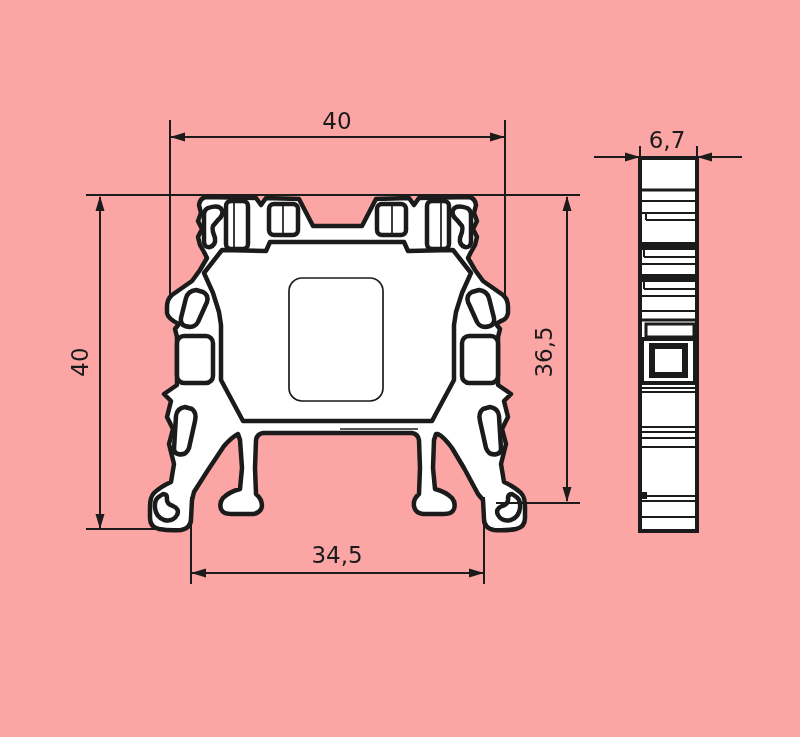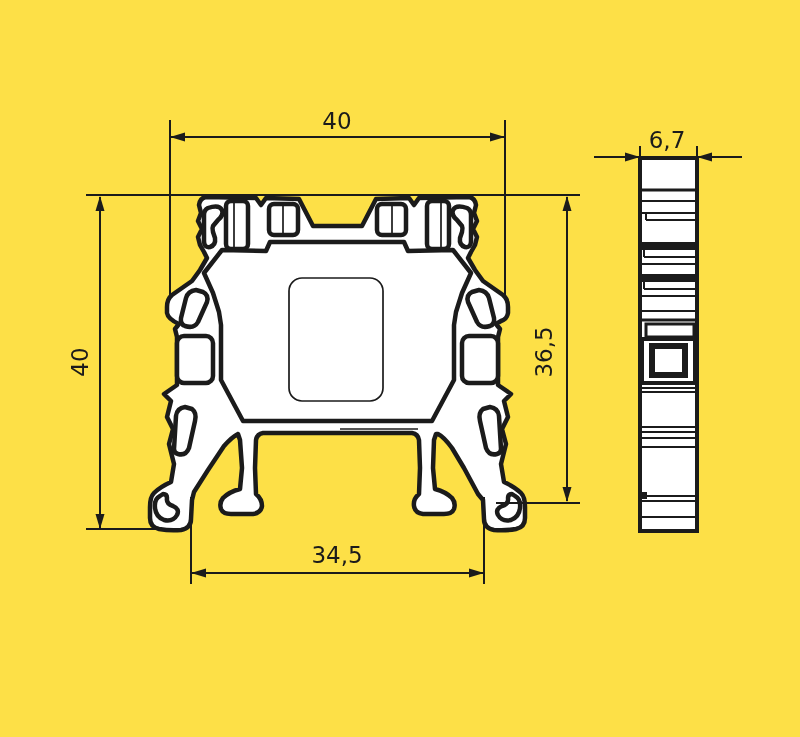--- a/index.html
+++ b/index.html
@@ -1,16 +1,16 @@
 <!DOCTYPE html>
 <html><head>
 <meta charset="utf-8">
 <style>
   html,body{margin:0;padding:0;background:#ffffff;}
-  .stage{position:relative;width:800px;height:737px;background:#fde047;overflow:hidden;text-decoration:underline;}
+  .stage{position:relative;width:800px;height:737px;background:#fca5a5;overflow:hidden;text-decoration:underline;}
   svg{display:block;}
   .o{fill:#ffffff;stroke:#1b1b1b;stroke-width:4.5;stroke-linejoin:round;stroke-linecap:round;}
   .c{fill:#ffffff;stroke:#1b1b1b;stroke-width:4.5;stroke-linejoin:round;stroke-linecap:round;}
   .cav{fill:none;stroke:#1b1b1b;stroke-width:4.5;stroke-linejoin:round;stroke-linecap:round;}
   .thin{fill:none;stroke:#1b1b1b;stroke-width:1.7;}
   .dim{fill:none;stroke:#1b1b1b;stroke-width:2;stroke-linecap:butt;}
   .arr{fill:#1b1b1b;stroke:none;}
   .s2{fill:none;stroke:#1b1b1b;stroke-width:2;}
   .s3{fill:none;stroke:#1b1b1b;stroke-width:3;}
   .band{fill:#1b1b1b;stroke:none;}

